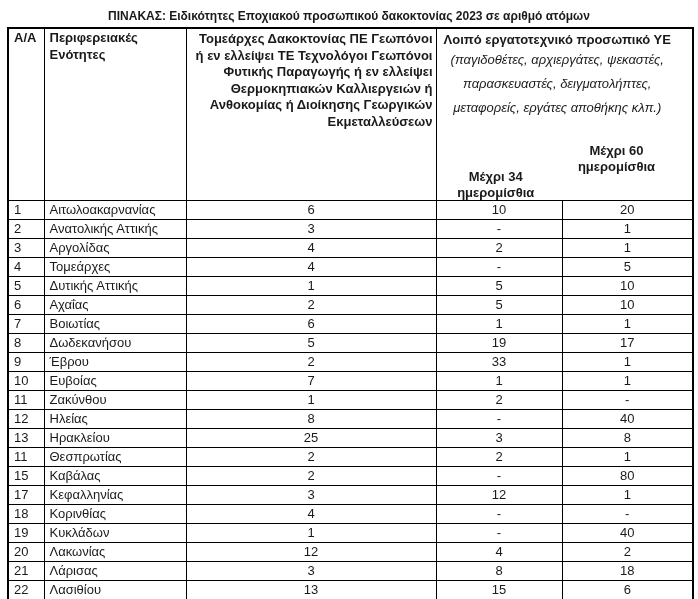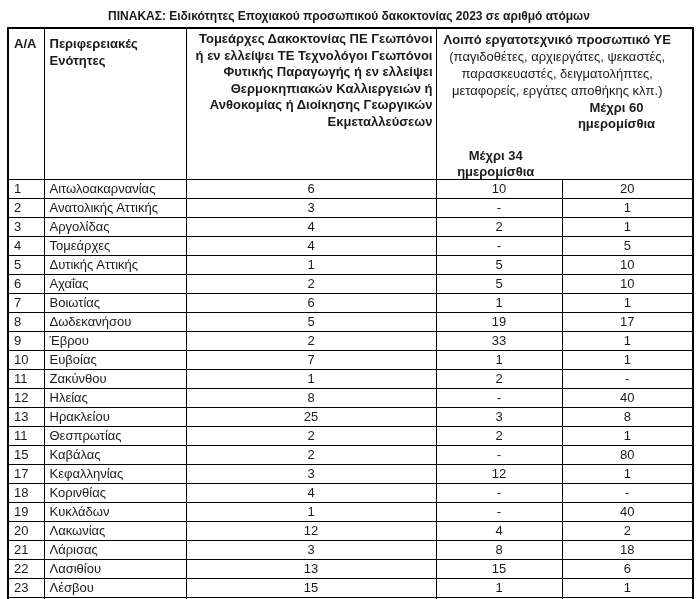--- a/index.html
+++ b/index.html
@@ -32,55 +32,56 @@
       border: 2px solid #000;
     }
     .main-table th, .main-table td {
       border: 1px solid #000;
       font-size: 13px;
       overflow: hidden;
     }
     .main-table th {
       font-weight: bold;
       vertical-align: top;
-      padding: 7px 3px;
+      padding: 1px 3px;
       line-height: 16.5px;
     }
     th.th-aa, th.th-region {
       text-align: left;
       padding-left: 5px;
     }
     th.th-supervisors {
       text-align: right;
       padding-top: 2px;
     }
     th.th-group {
       text-align: center;
       padding: 2px 14px 0 0;
     }
     .group-title {
       font-weight: bold;
       line-height: 17px;
     }
     .group-sub {
       font-weight: normal;
-      line-height: 17px;
+      line-height: 24px;
       padding: 0 6px;
+      font-style: italic;
     }
     .group-cols {
       display: flex;
       font-weight: bold;
       margin-top: 1px;
     }
     .group-col {
       line-height: 15.5px;
       padding: 0 14px;
     }
     .group-col-34 { width: 126px; box-sizing: border-box; margin-top: 48px; }
-    .group-col-60 { width: 131px; box-sizing: border-box; }
+    .group-col-60 { width: 131px; box-sizing: border-box; margin-top: 22px; }
     .main-table td {
       height: 18px;
       line-height: 18px;
       padding: 0 4px;
       vertical-align: middle;
       white-space: nowrap;
     }
     td.al-left { text-align: left; padding-left: 5px; }
     td.al-center { text-align: center; }
   </style>

